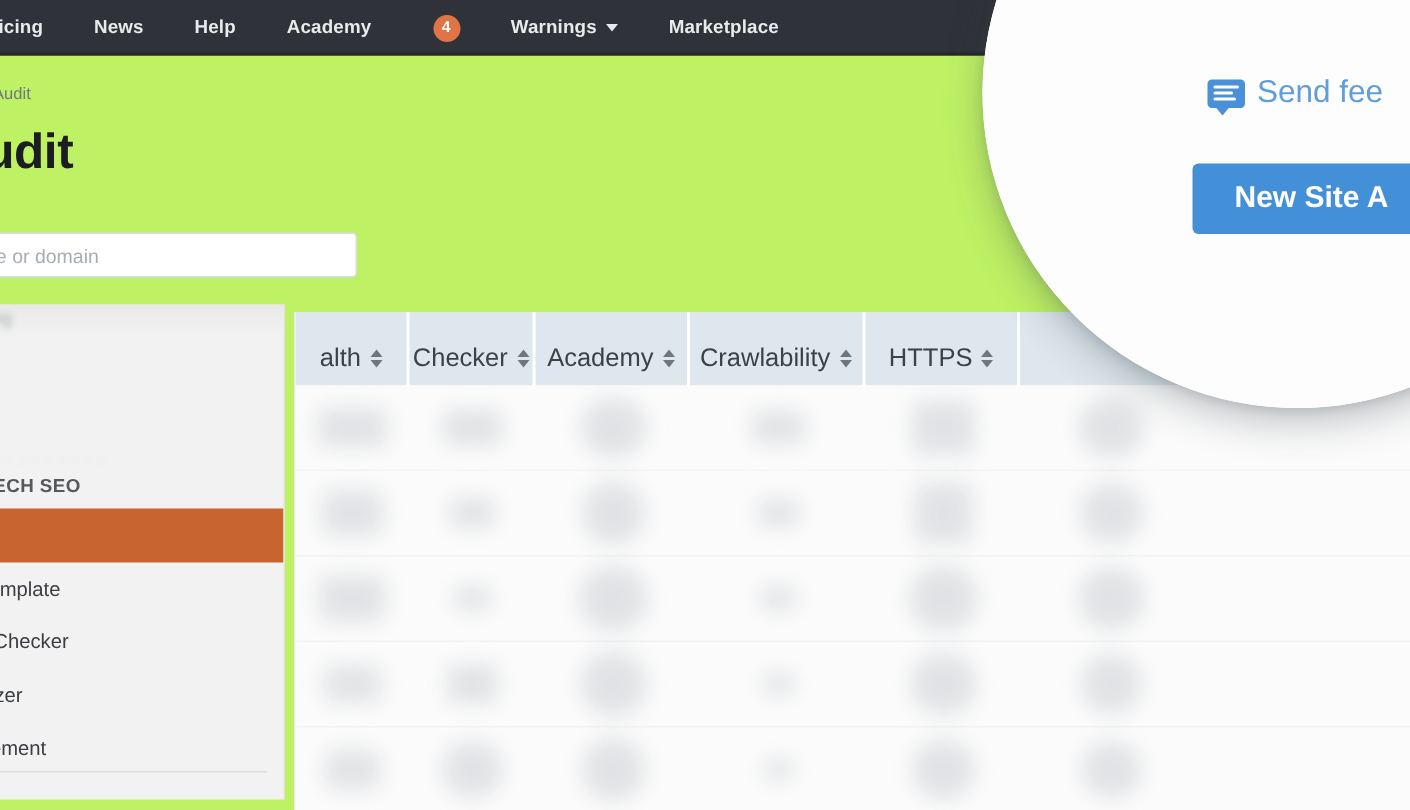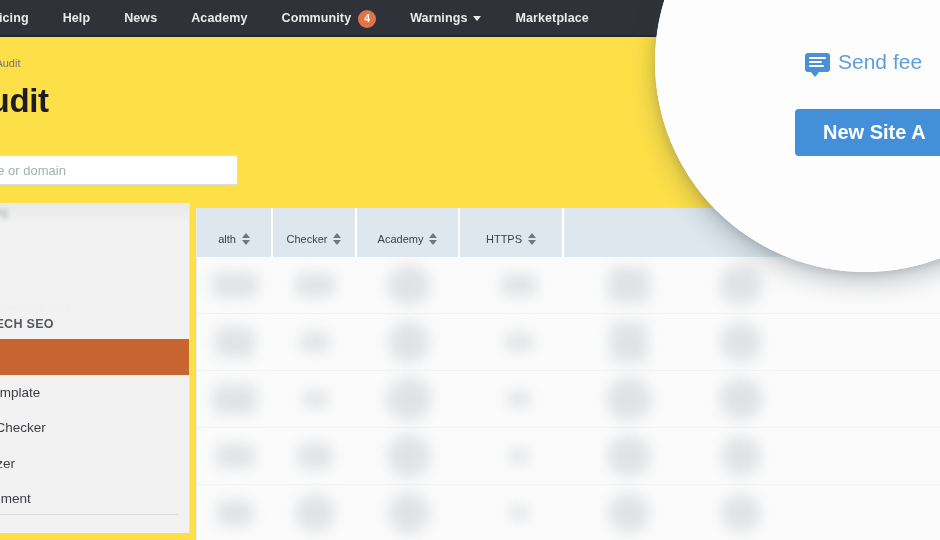--- a/index.html
+++ b/index.html
@@ -11,21 +11,21 @@
     overflow: hidden;
     background: #ffffff;
     font-family: "Liberation Sans", sans-serif;
   }
 
   #stage {
     position: relative;
     width: 940px;
     height: 540px;
     overflow: hidden;
-    background: #fde047;
+    background: #bef264;
   }
 
   
   .topnav {
     position: absolute;
     left: 0; top: 0;
     width: 940px;
     height: 37px;
     background: #2f3238;
     display: flex;
@@ -204,21 +204,21 @@
     display: flex;
     height: 49px;
     background: #dde7ed;
   }
   .th {
     position: relative;
     display: flex;
     align-items: center;
     justify-content: center;
     height: 62px;
-    font-size: 11px;
+    font-size: 17px;
     color: #3c4248;
     border-right: 2px solid #ffffff;
     white-space: nowrap;
   }
   .th .lbl { margin-right: 6px; }
   .sort-ico {
     display: inline-flex;
     flex-direction: column;
     gap: 2px;
     line-height: 0;
@@ -345,30 +345,29 @@
 <body>
 
 <div id="stage">
 
   <div class="topnav">
     <div class="nav-items">
       <div class="nav-item">
         <span>icing</span>
       </div>
       <div class="nav-item">
+        <span>News</span>
+      </div>
+      <div class="nav-item">
         <span>Help</span>
       </div>
       <div class="nav-item">
-        <span>News</span>
-      </div>
-      <div class="nav-item">
         <span>Academy</span>
       </div>
       <div class="nav-item">
-        <span>Community</span>
         <span class="nav-badge">4</span>
       </div>
       <div class="nav-item">
         <span>Warnings</span>
         <span class="caret"></span>
       </div>
       <div class="nav-item">
         <span>Marketplace</span>
       </div>
     </div>
@@ -422,20 +421,27 @@
             <i class="down"></i>
           </span>
       </div>
       <div class="th" style="width:103px">
         <span class="lbl">Academy</span>
         <span class="sort-ico">
             <i class="up"></i>
             <i class="down"></i>
           </span>
       </div>
+      <div class="th" style="width:117px">
+        <span class="lbl">Crawlability</span>
+        <span class="sort-ico">
+            <i class="up"></i>
+            <i class="down"></i>
+          </span>
+      </div>
       <div class="th" style="width:104px">
         <span class="lbl">HTTPS</span>
         <span class="sort-ico">
             <i class="up"></i>
             <i class="down"></i>
           </span>
       </div>
       <div class="th" style="width:260px;border-right:none">
         <span class="lbl"></span>
       </div>

